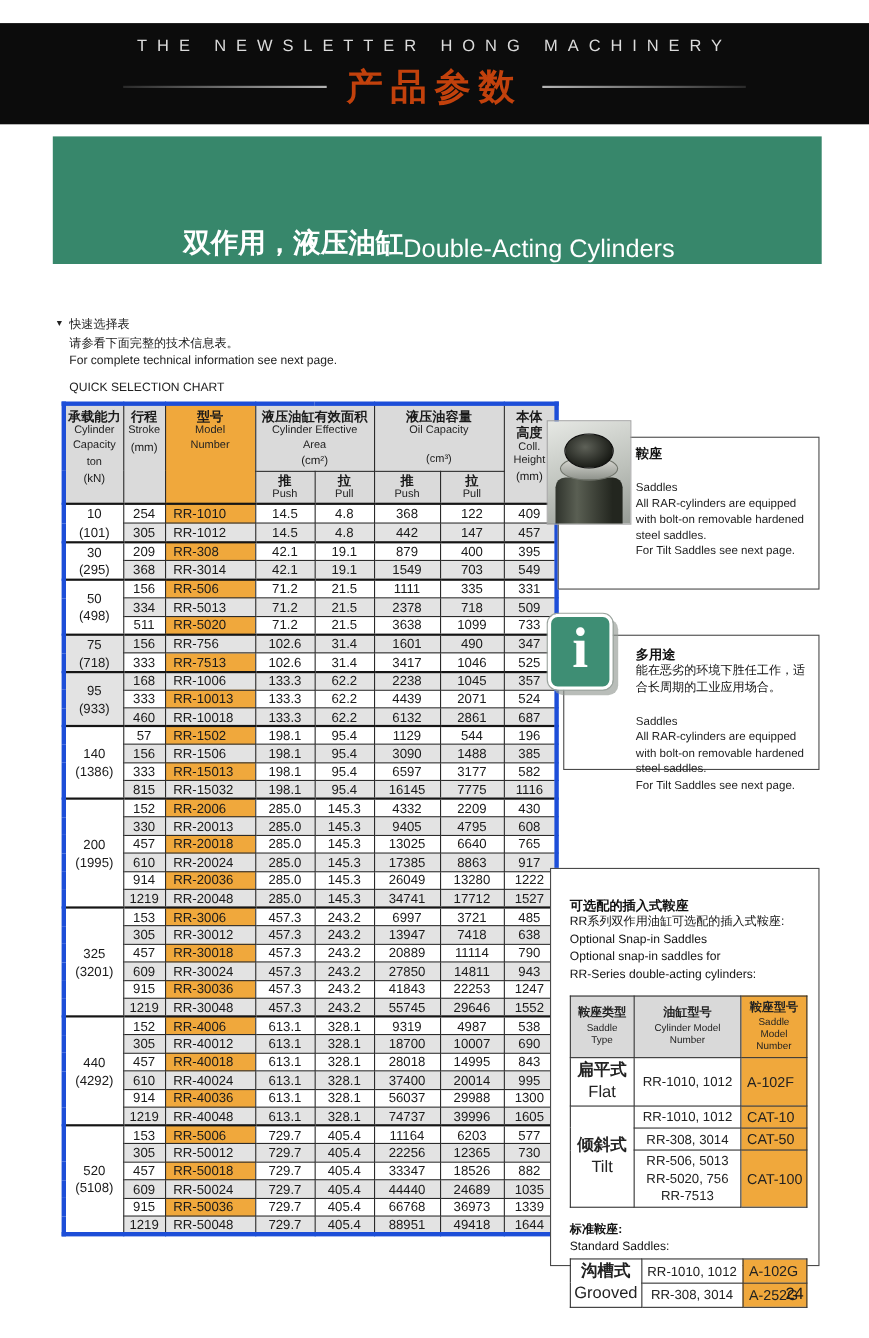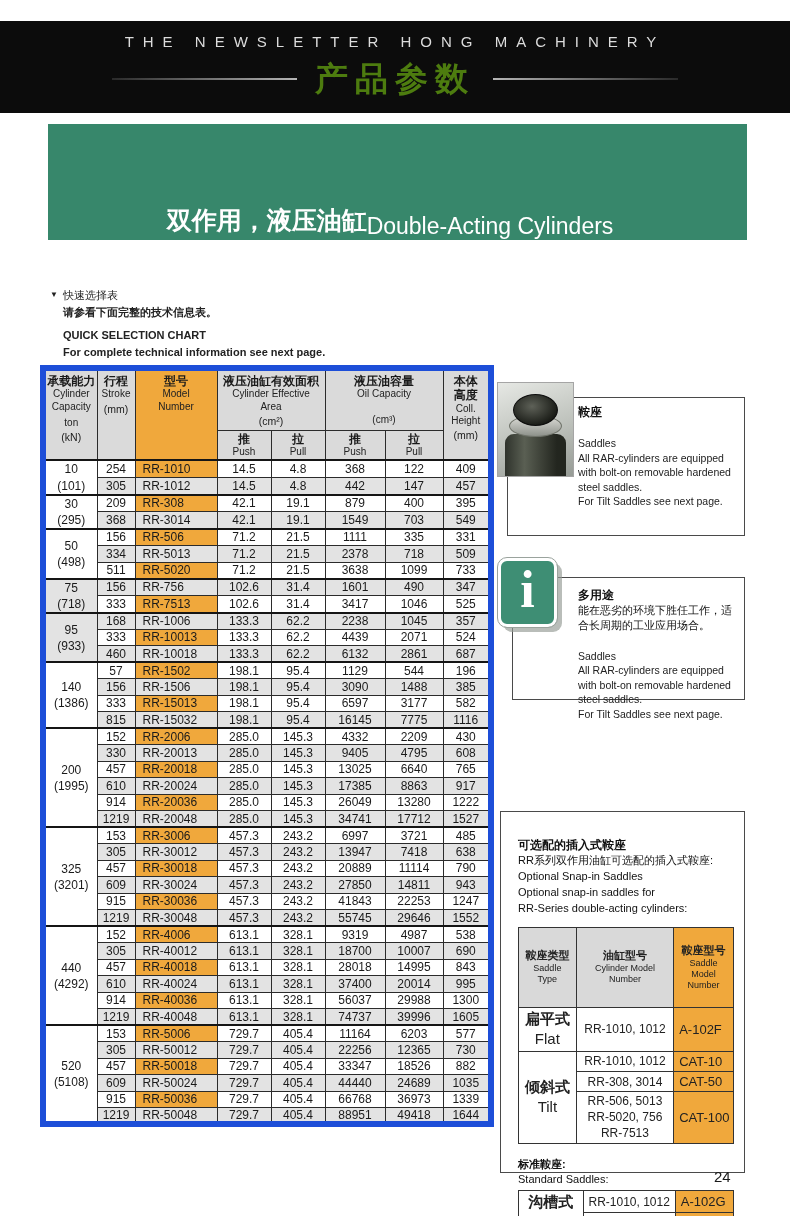--- a/index.html
+++ b/index.html
@@ -16,38 +16,38 @@
         font-family:"Liberation Sans","DejaVu Sans",sans-serif;color:var(--ink);}
 
   
   .masthead{position:absolute;left:0;top:21px;width:790px;height:92px;background:#0C0C0C;
             display:flex;flex-direction:column;align-items:center;justify-content:center;}
   .kicker{color:#DCDCDC;font-size:15px;letter-spacing:9px;white-space:nowrap;margin-bottom:7px;}
   .title-row{display:flex;align-items:center;}
   .rule{width:185px;height:2px;background:#8F8F8F;}
   .rule.left{background:linear-gradient(to right,#2a2a2a,#b5b5b5);}
   .rule.right{background:linear-gradient(to left,#2a2a2a,#b5b5b5);}
-  .masthead-title{color:#4d7c0f;font-size:33px;font-weight:bold;letter-spacing:7px;margin:0 18px;white-space:nowrap;}
+  .masthead-title{color:#c2410c;font-size:33px;font-weight:bold;letter-spacing:7px;margin:0 18px;white-space:nowrap;}
 
   
   .banner{position:absolute;left:48px;top:124px;width:699px;height:116px;background:var(--green);
           display:flex;flex-direction:row;justify-content:center;align-items:flex-end;
           padding-right:15px;color:#fff;}
   .banner-zh{font-size:25px;font-weight:bold;margin-bottom:3px;}
   .banner-en{font-size:23px;}
 
   
   .intro{position:absolute;left:50px;top:287px;font-size:11px;line-height:1.5;color:#222;}
   .intro .marker{font-size:8px;vertical-align:2px;margin-right:5px;}
-  .intro .ind{padding-left:13px;font-weight:bold;}
+  .intro .ind{padding-left:13px;}
   .intro .gap{margin-top:7px;}
 
   
-  table.qs{position:absolute;left:40px;top:365px;width:448px;border-collapse:collapse;
-           table-layout:fixed;font-size:12px;border:6px solid #1d4ed8;}
+  table.qs{position:absolute;left:56px;top:365px;width:448px;border-collapse:collapse;
+           table-layout:fixed;font-size:12px;border:4px solid #1d4ed8;}
   .qs th,.qs td{border:1px solid var(--line);}
   .qs thead th{background:var(--hgrey);font-weight:normal;vertical-align:top;padding:3px 1px;text-align:center;}
   .qs thead th.span2{vertical-align:top;}
   .zh-h{font-weight:bold;font-size:12px;line-height:1.2;}
   .en-h{font-size:10px;line-height:1.22;color:#222;}
   .unit-h{font-size:10.5px;margin-top:2px;}
   .hstack{display:flex;flex-direction:column;height:100%;}
   .hstack .spacer{flex:1;}
   .qs thead th.model-h{background:var(--orange);}
   .qs thead tr.subrow th{height:28px;vertical-align:middle;padding:1px;}
@@ -80,27 +80,27 @@
 
   
   .info-icon{position:absolute;left:498px;top:558px;width:59px;height:69px;z-index:3;
              background:#3E8E74;border:3px solid #fff;outline:1px solid #9AA39D;border-radius:9px;
              box-shadow:5px 5px 0 rgba(148,154,148,.65);
              display:flex;align-items:center;justify-content:center;}
   .info-icon span{font-family:"Liberation Serif","DejaVu Serif",serif;font-weight:bold;
                   font-size:52px;color:#fff;line-height:.9;transform:translateY(-2px);}
 
   
-  .optional-panel{left:500px;top:811px;width:245px;height:362px;padding:25px 11px 10px 17px;}
+  .optional-panel{left:500px;top:789px;width:245px;height:362px;padding:25px 11px 10px 17px;}
   .optional-panel .t-zh{font-weight:bold;font-size:12px;color:#111;}
   .optional-panel .t-line{font-size:11px;line-height:1.45;color:#111;}
 
   table.snap{border-collapse:collapse;margin-top:10px;width:216px;font-size:11.5px;text-align:center;}
   .snap th,.snap td{border:1px solid #333;padding:1px 3px;background:#fff;}
-  .snap th{background:#D9D9D9;font-weight:normal;padding:16px 2px;}
+  .snap th{background:#D9D9D9;font-weight:normal;padding:4px 2px;}
   .snap .th-zh{font-weight:bold;font-size:11px;line-height:1.25;}
   .snap .th-en{font-size:9px;line-height:1.25;}
   .snap th.orange,.snap td.orange{background:var(--orange);}
   .snap td.orange{text-align:left;padding-left:5px;font-size:13px;}
   .snap td.typec{font-size:15px;}
   .snap .zhb{font-weight:bold;}
   .snap td.cylc{font-size:12px;}
 
   .std-title{margin-top:13px;font-size:11px;line-height:1.4;color:#111;}
   .std-title .b{font-weight:bold;}
@@ -123,22 +123,22 @@
   </div>
 
   <div class="banner">
     <div class="banner-zh">双作用，液压油缸</div>
     <div class="banner-en">Double-Acting Cylinders</div>
   </div>
 
   <div class="intro">
     <div><span class="marker">▼</span><span>快速选择表</span></div>
     <div class="ind">请参看下面完整的技术信息表。</div>
+    <div class="ind">For complete technical information see next page.</div>
     <div class="ind gap">QUICK SELECTION CHART</div>
-    <div class="ind">For complete technical information see next page.</div>
   </div>
 
   <table class="qs">
     <colgroup>
       <col style="width:54px">
         <col style="width:38px">
         <col style="width:82px">
       <col style="width:54px">
         <col style="width:54px">
         <col style="width:60px">

